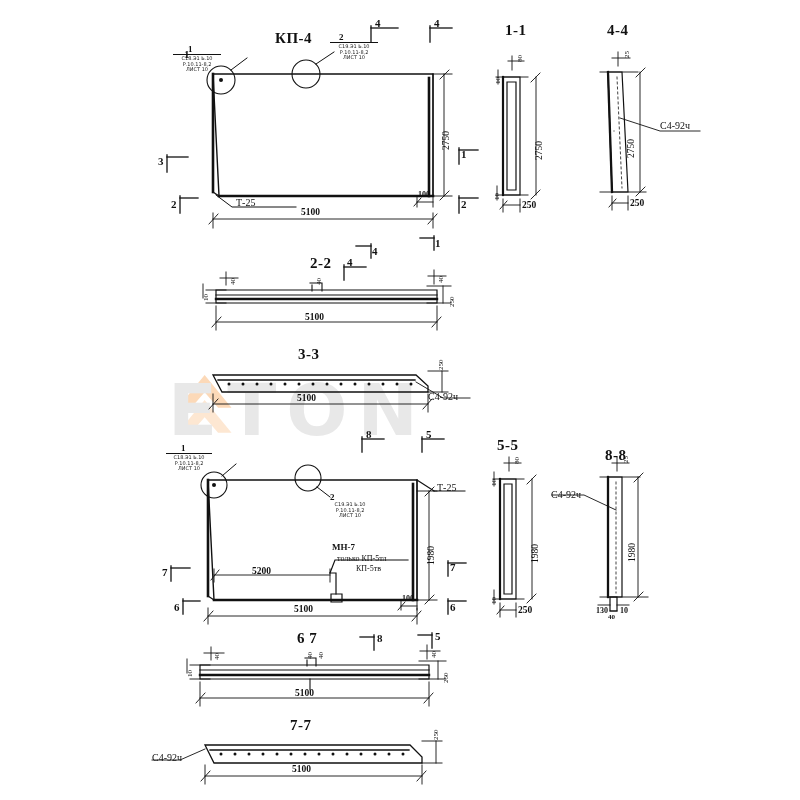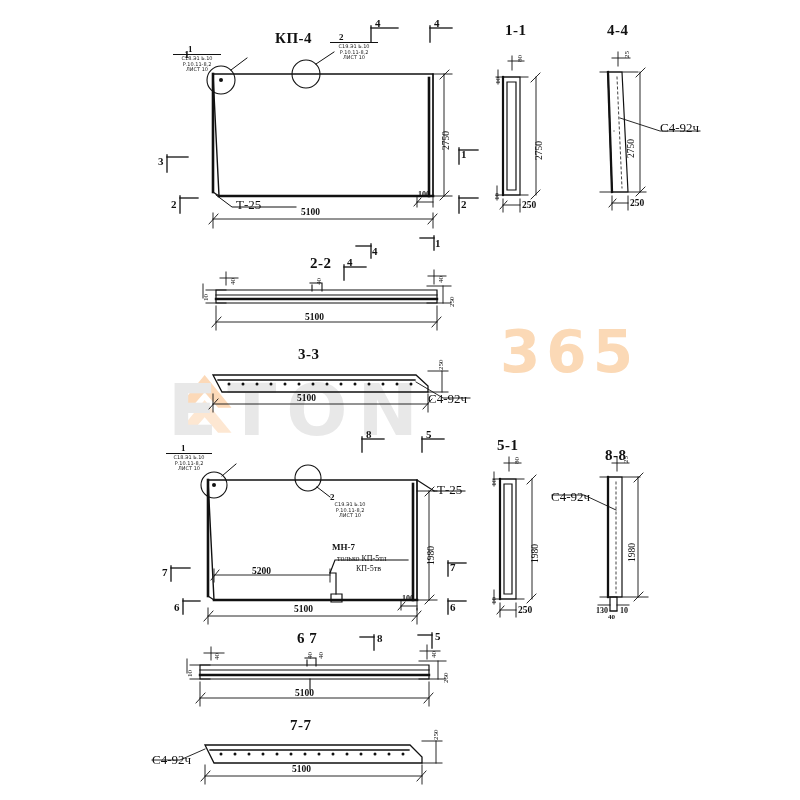--- a/index.html
+++ b/index.html
@@ -10,30 +10,29 @@
   .wm-365{left:500px;top:318px;font-family:"DejaVu Sans",sans-serif;font-weight:bold;
           font-size:58px;letter-spacing:6px;color:#fbd9b6;}
   .wm-beton{left:168px;top:368px;font-family:"DejaVu Sans",sans-serif;font-weight:bold;
             font-size:72px;letter-spacing:10px;color:#e8e8e8;}
   .wm-chev{position:absolute;left:172px;top:352px;width:96px;height:96px;pointer-events:none;}
   .lbl{position:absolute;white-space:nowrap;font-family:"Liberation Serif",serif;}
   .ttl{font-size:15px;font-weight:bold;letter-spacing:.5px;}
   .dim{font-size:9.5px;font-weight:bold;}
   .dimv{font-size:9.5px;transform:rotate(-90deg);transform-origin:left top;}
   .mk{font-size:11px;font-weight:bold;}
-  .tag{font-size:13px;}
+  .tag{font-size:10px;}
   .tiny{font-size:5px;line-height:5.5px;font-family:"DejaVu Sans",sans-serif;color:#222;}
   .callnum{font-size:9px;font-weight:bold;}
 </style>
 </head>
 <body>
 
 <div id="sheet">
 
-  <div class="wm wm-365">365</div>
   <svg class="wm-chev" viewBox="0 0 100 100">
     <path d="M6 58 L34 24 L62 58 L48 58 L34 42 L20 58 Z" fill="#f9ba7d" opacity=".55"></path>
     <path d="M6 84 L34 50 L62 84 L48 84 L34 68 L20 84 Z" fill="#f9ba7d" opacity=".35"></path>
   </svg>
   <div class="wm wm-beton">ETON</div>
 
   <svg width="800" height="800" viewBox="0 0 800 800" style="position:absolute;left:0;top:0">
     <g stroke="#111" fill="none" stroke-linecap="square">
 
       <g stroke-width="1.4">
@@ -485,21 +484,21 @@
   <div class="lbl dimv" style="left:426px;top:565px">1980</div>
   <div class="lbl tag" style="left:437px;top:482px">Т-25</div>
 
   <div class="lbl mk" style="left:366px;top:428px">8</div>
   <div class="lbl mk" style="left:426px;top:428px">5</div>
   <div class="lbl mk" style="left:162px;top:566px">7</div>
   <div class="lbl mk" style="left:174px;top:601px">6</div>
   <div class="lbl mk" style="left:450px;top:561px">7</div>
   <div class="lbl mk" style="left:450px;top:601px">6</div>
 
-  <div class="lbl ttl" style="left:497px;top:437px">5-1</div>
+  <div class="lbl ttl" style="left:497px;top:437px">5-5</div>
   <div class="lbl dimv" style="left:530px;top:563px">1980</div>
   <div class="lbl dim" style="left:518px;top:605px">250</div>
   <div class="lbl dimv" style="left:513px;top:464px;font-size:7px">80</div>
   <div class="lbl dimv" style="left:490px;top:486px;font-size:7px">10</div>
   <div class="lbl dimv" style="left:490px;top:604px;font-size:7px">10</div>
 
   <div class="lbl ttl" style="left:605px;top:447px">8-8</div>
   <div class="lbl dimv" style="left:627px;top:562px">1980</div>
   <div class="lbl dimv" style="left:622px;top:463px;font-size:7px">25</div>
   <div class="lbl dim" style="left:596px;top:606px;font-size:8px">130</div>

